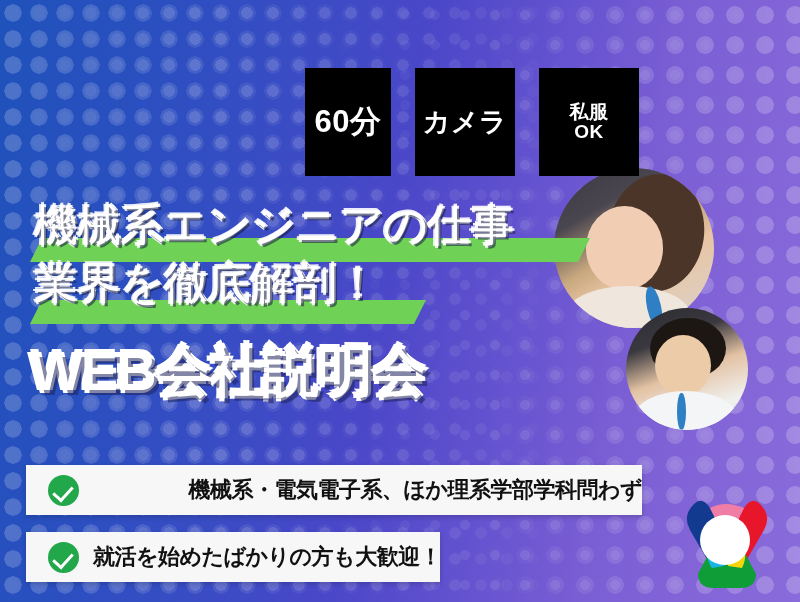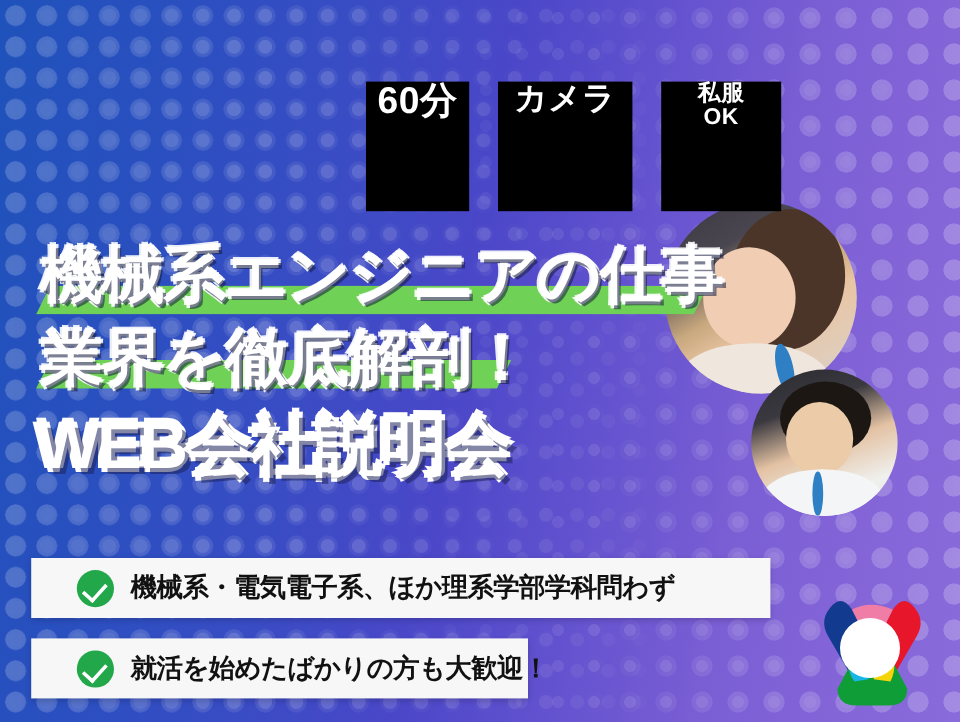--- a/index.html
+++ b/index.html
@@ -57,29 +57,29 @@
   
   .badges {
     position:absolute; top:68px; left:305px;
     display:flex; align-items:stretch; gap:24px;
     height:108px;
   }
   .badge {
     background:#000;
     color:#fff;
     display:flex; flex-direction:column;
-    align-items:center; justify-content:flex-start;
+    align-items:center; justify-content:center;
     line-height:1.05;
     font-weight:700;
     letter-spacing:.5px;
     padding:0 10px;
     text-align:center;
   }
   .badge-1 { width:86px; font-size:31px; }
-  .badge-2 { width:112px; font-size:27px; }
+  .badge-2 { width:100px; font-size:27px; }
   .badge-3 { width:100px; font-size:28px; }
   .badge span { display:block; white-space:nowrap; }
   .badge-1 span { font-size:31px; }
   .badge-2 span { font-size:27px; }
   .badge-3 span { font-size:19px; }
 
   
   .photo {
     position:absolute;
     border-radius:50%;
@@ -120,21 +120,21 @@
   }
   .greenbar-2 {
     left:30px; top:300px; width:396px; height:24px;
     clip-path:polygon(12px 0, 100% 0, calc(100% - 12px) 100%, 0 100%);
   }
 
   
   .subhead {
     position:absolute; left:34px; top:196px;
     width:600px;
-    font-size:52px; font-weight:700;
+    font-size:44px; font-weight:400;
     color:#ffffff;
     line-height:1.32;
     letter-spacing:-1px;
     text-shadow:
       3px 3px 0 rgba(20,25,60,.55),
       -2px 0 0 rgba(255,255,255,.9),
        2px 0 0 rgba(255,255,255,.9),
        0 -2px 0 rgba(255,255,255,.9),
        0  2px 0 rgba(255,255,255,.9);
     white-space:nowrap;
@@ -153,22 +153,23 @@
       -3px 0 0 #fff, 3px 0 0 #fff,
        0 -3px 0 #fff, 0 3px 0 #fff;
   }
 
   
   .bullet {
     position:absolute;
     background:#f7f7f7;
     display:flex; align-items:center;
     gap:14px;
-    padding-left:38px;
+    padding-left:22px;
     box-shadow:0 2px 5px rgba(0,0,0,.18);
+    justify-content:space-between;
   }
   .bullet-1 { left:26px; top:465px; width:616px; height:50px; }
   .bullet-2 { left:26px; top:532px; width:414px; height:50px; }
   .bullet .txt {
     font-size:22px; font-weight:700; color:#111;
     letter-spacing:-.5px; white-space:nowrap;
   }
   .check {
     width:31px; height:31px; flex:0 0 31px;
     border-radius:50%;

